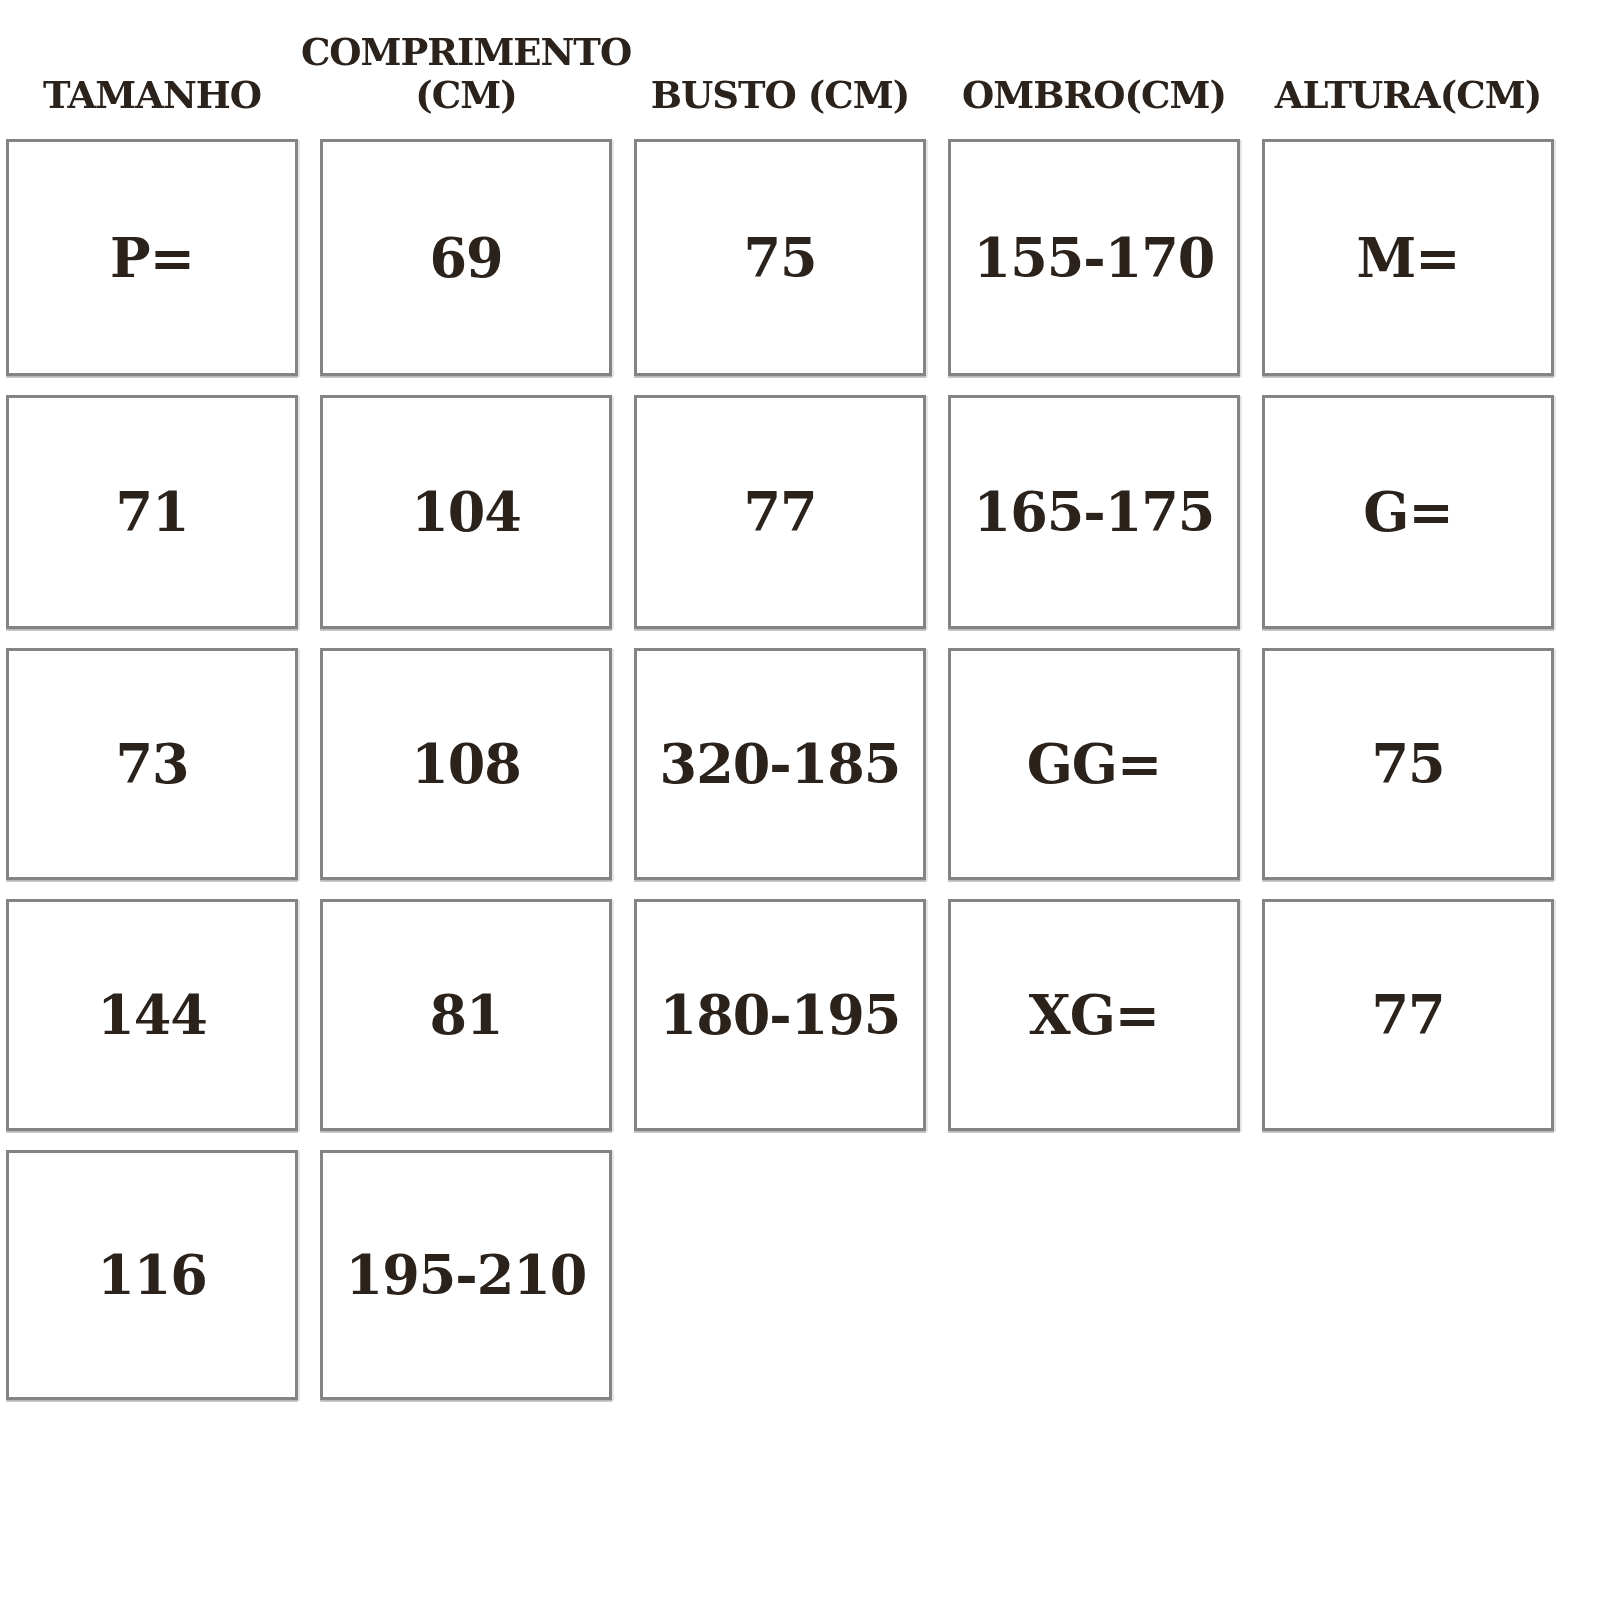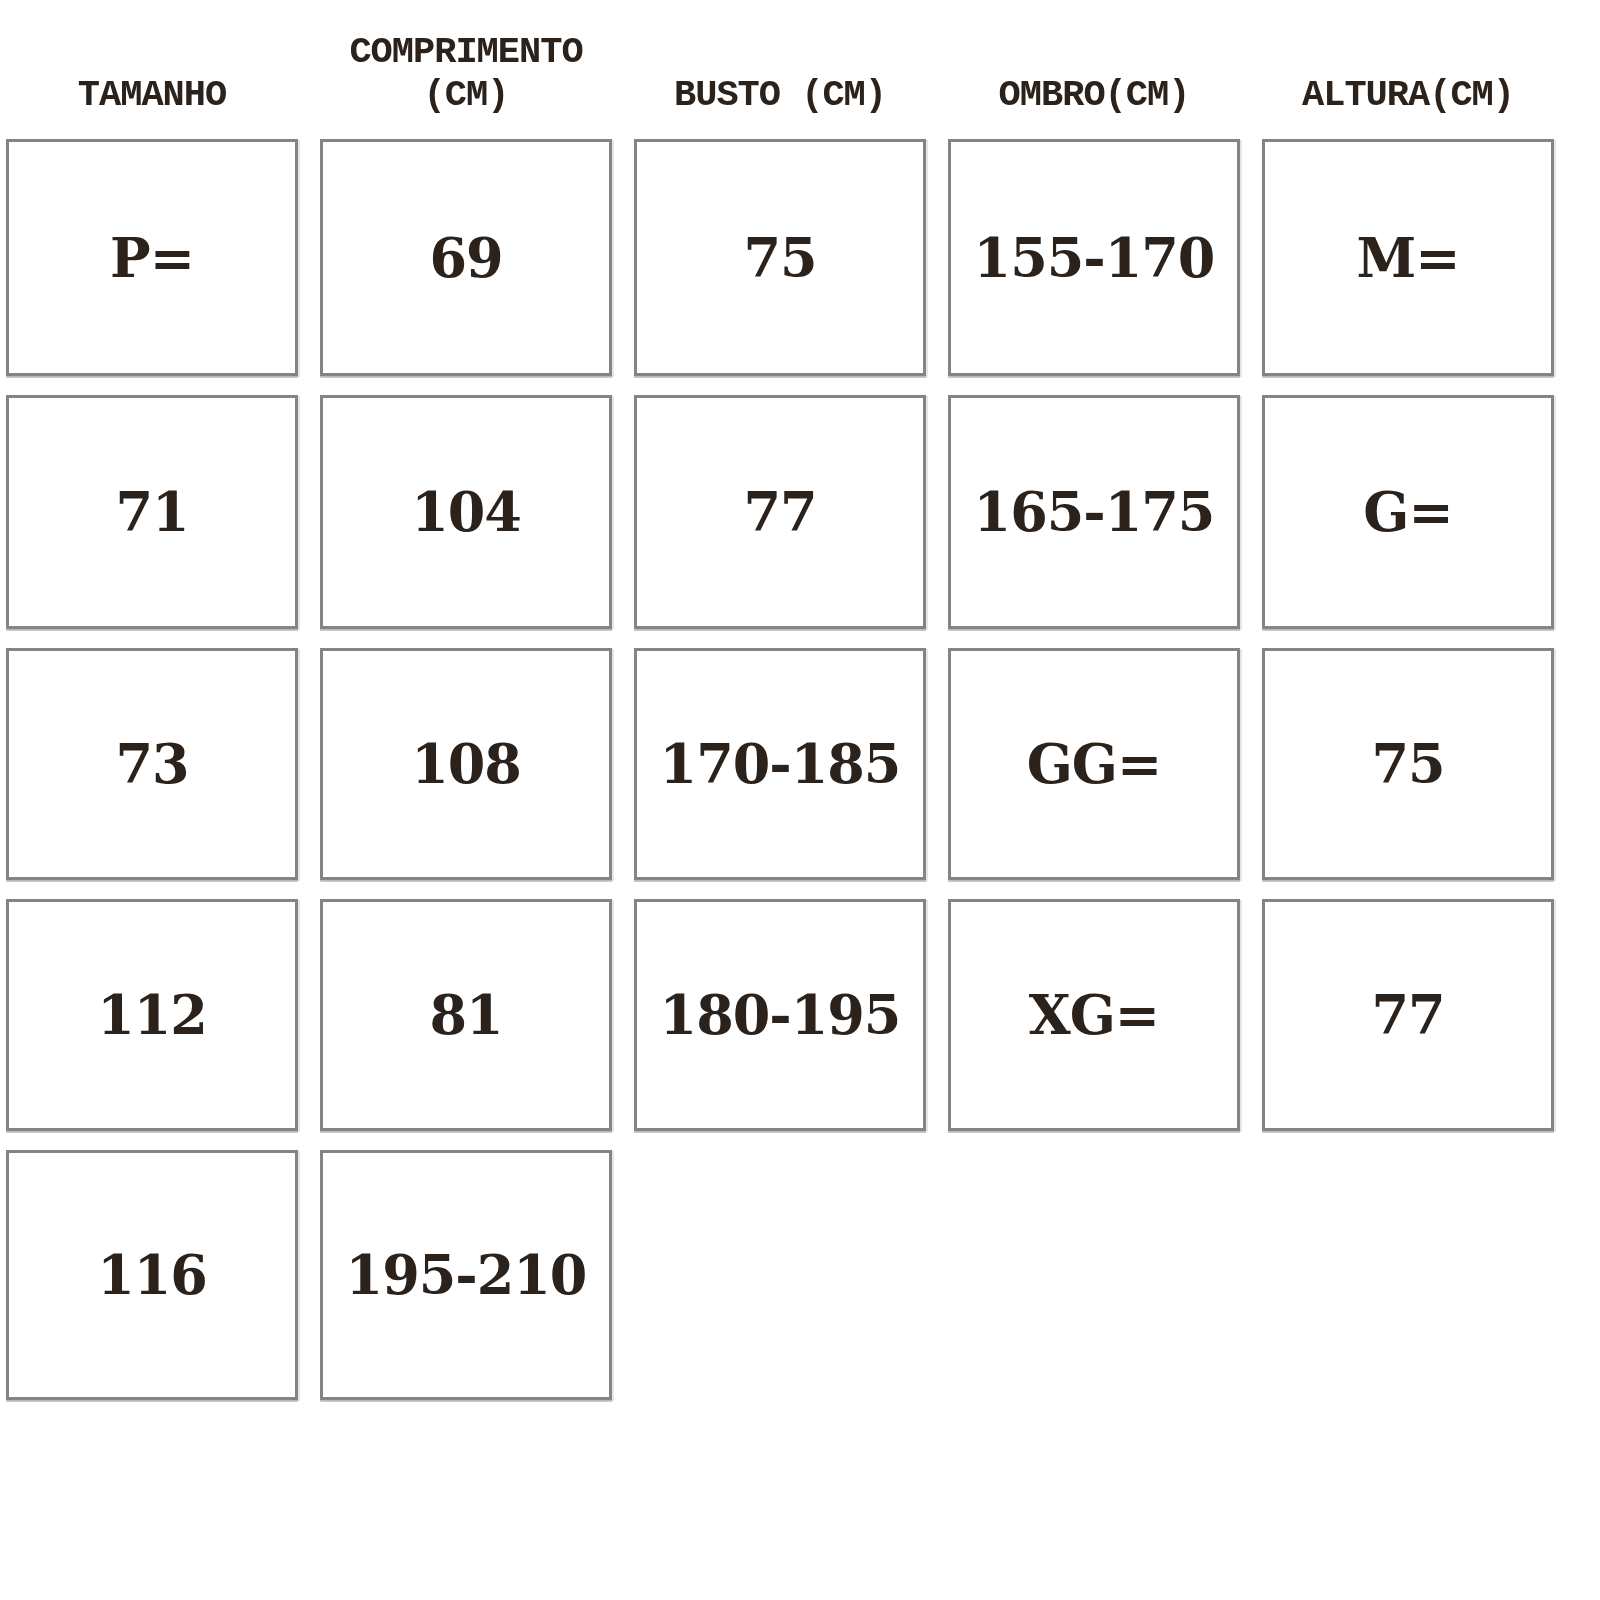--- a/index.html
+++ b/index.html
@@ -26,21 +26,20 @@
     flex-direction: column;
     justify-content: flex-end;
     align-items: center;
     text-align: center;
     font-weight: 700;
     font-size: 37px;
     line-height: 1.18;
     color: #2b221c;
     letter-spacing: -1px;
     padding-bottom: 2px;
-    font-family: Liberation Mono, monospace;
   }
   .cell {
     background: #ffffff;
     border: 3px solid #848484;
     box-shadow: 0 2px 0 rgba(130,130,130,0.45), 2px 1px 0 rgba(130,130,130,0.2);
     display: flex;
     align-items: center;
     justify-content: center;
     font-weight: 700;
     font-size: 54px;
@@ -81,25 +80,25 @@
 
   <div class="cell">M=</div>
   <div class="cell">71</div>
   <div class="cell">104</div>
   <div class="cell">77</div>
   <div class="cell">165-175</div>
 
   <div class="cell">G=</div>
   <div class="cell">73</div>
   <div class="cell">108</div>
-  <div class="cell">170-185</div>
+  <div class="cell">320-185</div>
 
   <div class="cell">GG=</div>
   <div class="cell">75</div>
-  <div class="cell">112</div>
+  <div class="cell">144</div>
   <div class="cell">81</div>
   <div class="cell">180-195</div>
 
   <div class="cell">XG=</div>
   <div class="cell">77</div>
   <div class="cell">116</div>
   <div class="cell">195-210</div>
 
 </div>
 

